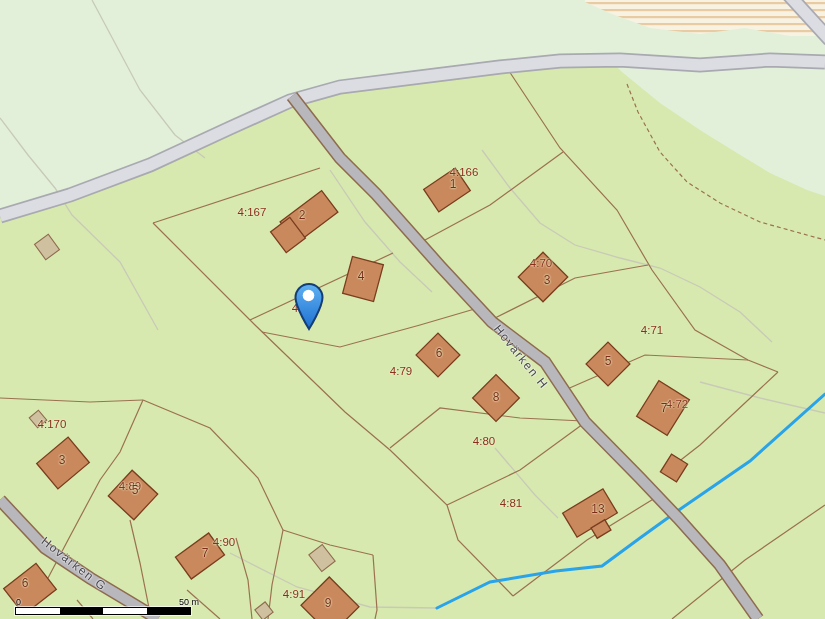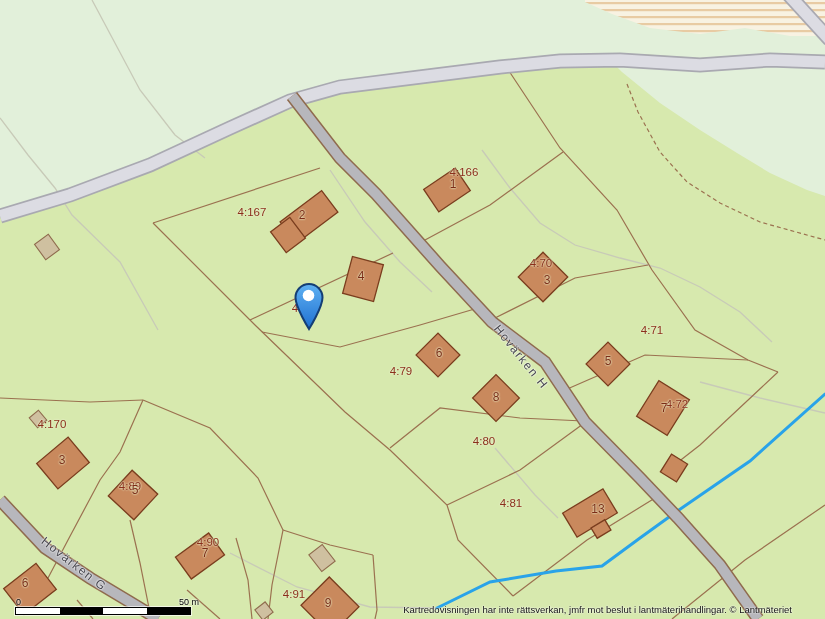--- a/index.html
+++ b/index.html
@@ -152,21 +152,21 @@
   <div class="plabel" style="left:464px;top:172px">4:166</div>
   <div class="plabel" style="left:541px;top:263px">4:70</div>
   <div class="plabel" style="left:652px;top:330px">4:71</div>
   <div class="plabel" style="left:677px;top:404px">4:72</div>
   <div class="plabel" style="left:303px;top:308px">4:78</div>
   <div class="plabel" style="left:401px;top:371px">4:79</div>
   <div class="plabel" style="left:484px;top:441px">4:80</div>
   <div class="plabel" style="left:511px;top:503px">4:81</div>
   <div class="plabel" style="left:52px;top:424px">4:170</div>
   <div class="plabel" style="left:130px;top:486px">4:89</div>
-  <div class="plabel" style="left:208px;top:542px">4:90</div>
+  <div class="plabel" style="left:224px;top:542px">4:90</div>
   <div class="plabel" style="left:294px;top:594px">4:91</div>
 
   <div class="bnum" style="left:453px;top:184px">1</div>
   <div class="bnum" style="left:302px;top:215px">2</div>
   <div class="bnum" style="left:547px;top:280px">3</div>
   <div class="bnum" style="left:361px;top:276px">4</div>
   <div class="bnum" style="left:608px;top:361px">5</div>
   <div class="bnum" style="left:439px;top:353px">6</div>
   <div class="bnum" style="left:664px;top:408px">7</div>
   <div class="bnum" style="left:496px;top:397px">8</div>
@@ -191,15 +191,14 @@
       <span class="e">50 m</span>
     </div>
     <div class="bar">
       <i class="w"></i>
         <i class="b"></i>
         <i class="w"></i>
         <i class="b"></i>
     </div>
   </div>
 
-  <div class="attribution">Kartredovisningen har inte rättsverkan, jmfr mot beslut i lantmäterihandlingar. © Lantmäteriet</div>
 
 </div>
 
 </body></html>

